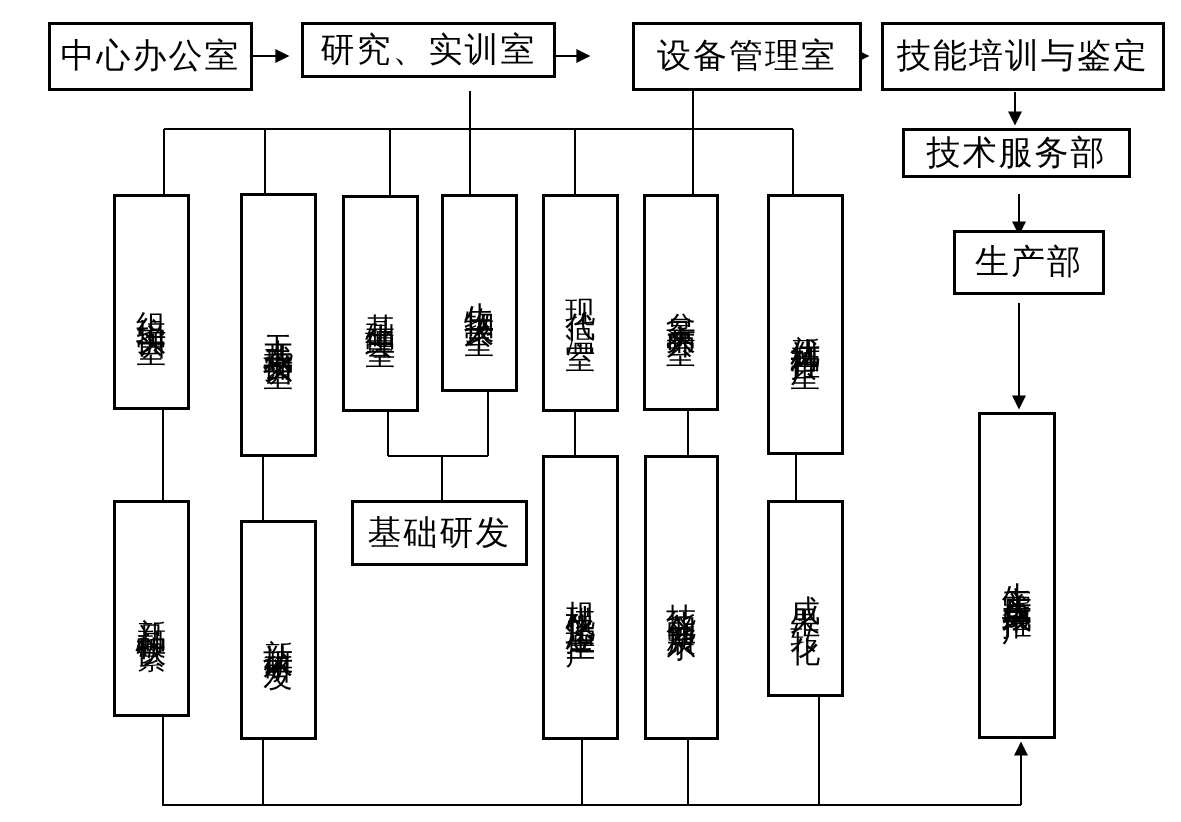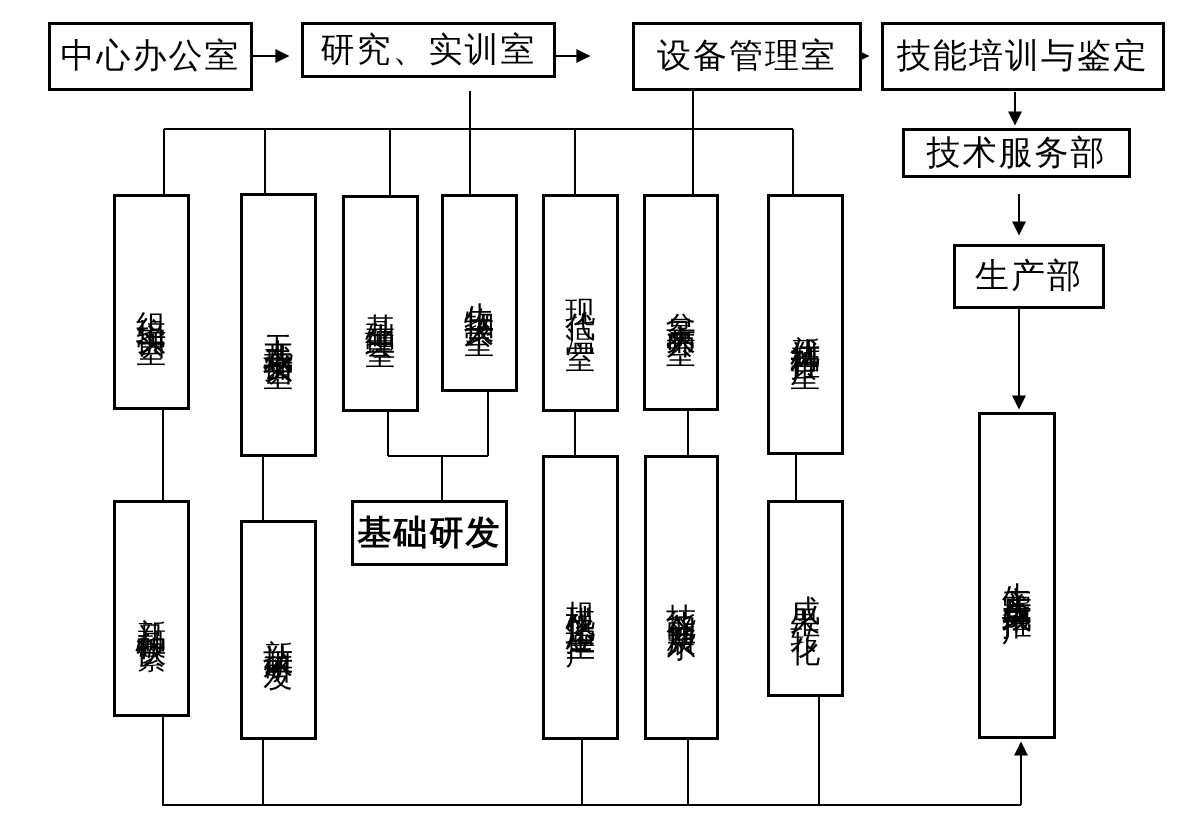--- a/index.html
+++ b/index.html
@@ -33,34 +33,34 @@
   .v4{letter-spacing:14px;}   
   .vt{letter-spacing:4px;}    
 
   
   #a1{left:39px;top:22px;width:205px;height:69px;}
   #a2{left:292px;top:22px;width:255px;height:56px;}
   #a3{left:623px;top:22px;width:230px;height:69px;}
   #a4{left:872px;top:22px;width:284px;height:69px;}
   
   #b1{left:893px;top:128px;width:229px;height:50px;}
-  #b2{left:944px;top:244px;width:152px;height:65px;}
+  #b2{left:944px;top:230px;width:152px;height:65px;}
   #b3{left:978px;top:412px;width:78px;height:327px;}
   
   #c1{left:113px;top:194px;width:77px;height:216px;}
   #c2{left:240px;top:193px;width:77px;height:264px;}
   #c3{left:342px;top:195px;width:77px;height:217px;}
   #c4{left:441px;top:194px;width:77px;height:198px;}
   #c5{left:542px;top:194px;width:77px;height:218px;}
   #c6{left:643px;top:194px;width:76px;height:217px;}
   #c7{left:767px;top:194px;width:77px;height:261px;}
   
   #d1{left:113px;top:500px;width:77px;height:217px;}
   #d2{left:240px;top:520px;width:77px;height:220px;}
-  #d3{left:342px;top:500px;width:157px;height:66px;font-weight:bold;}
+  #d3{left:342px;top:500px;width:177px;height:66px;}
   #d5{left:542px;top:455px;width:77px;height:285px;}
   #d6{left:644px;top:455px;width:75px;height:285px;}
   #d7{left:767px;top:500px;width:77px;height:197px;}
 </style>
 </head>
 <body>
 
 <div class="canvas">
 
   <svg class="wires" viewBox="0 0 1181 822" xmlns="http://www.w3.org/2000/svg" aria-hidden="true">

